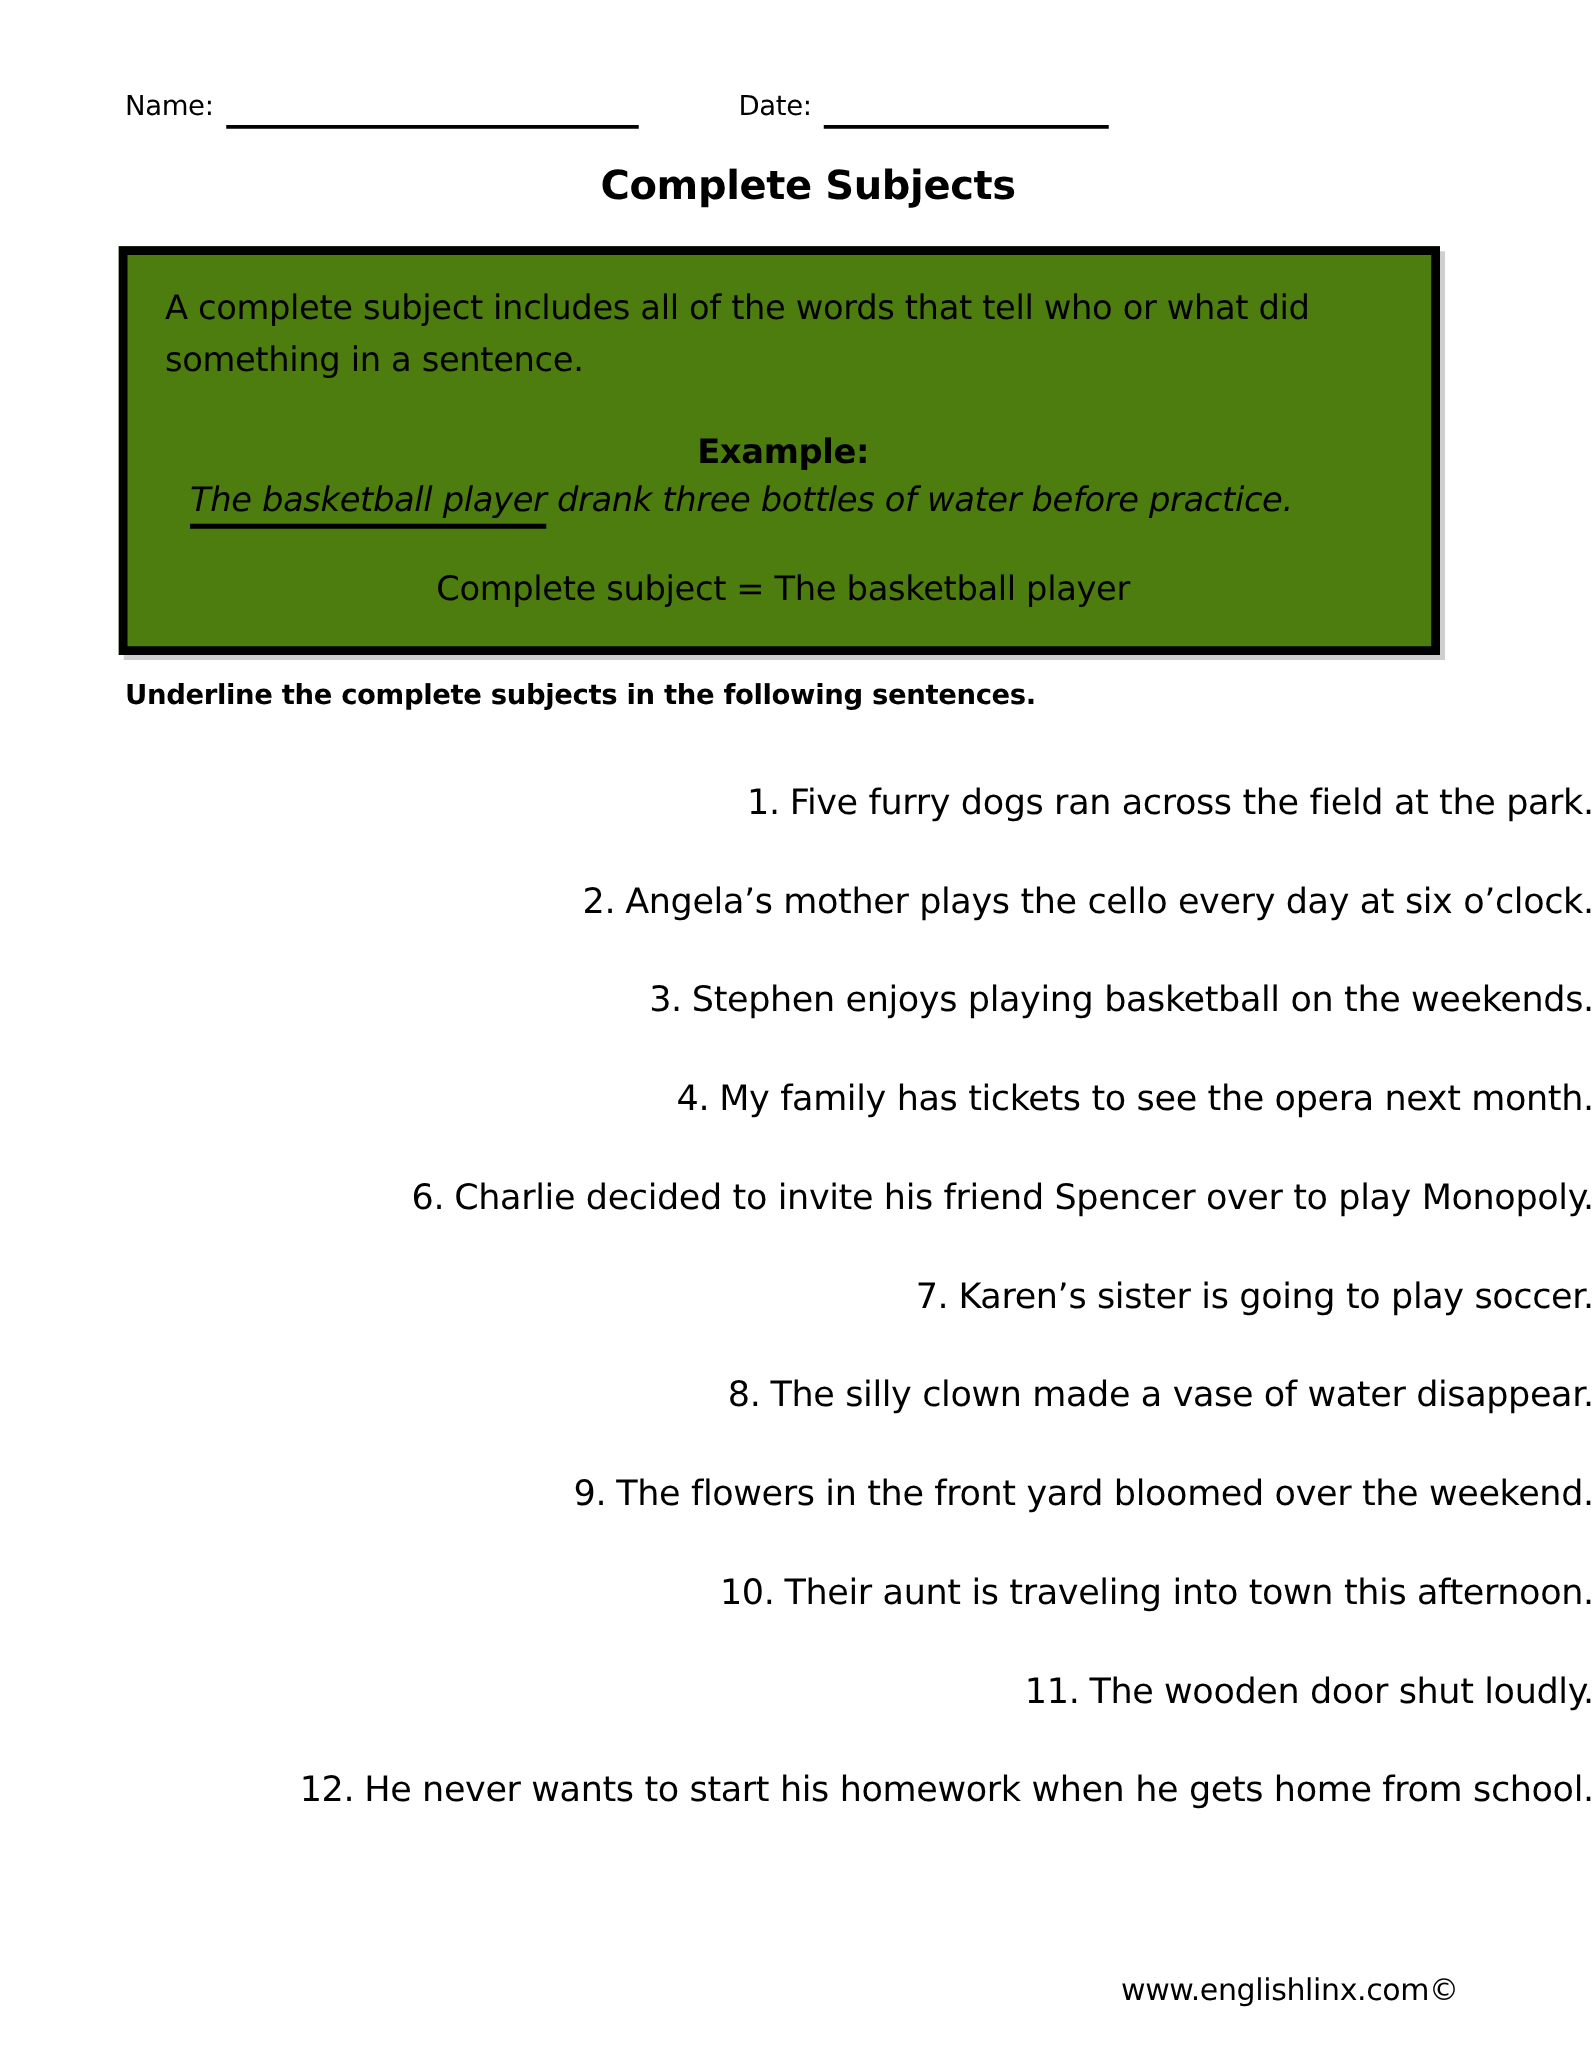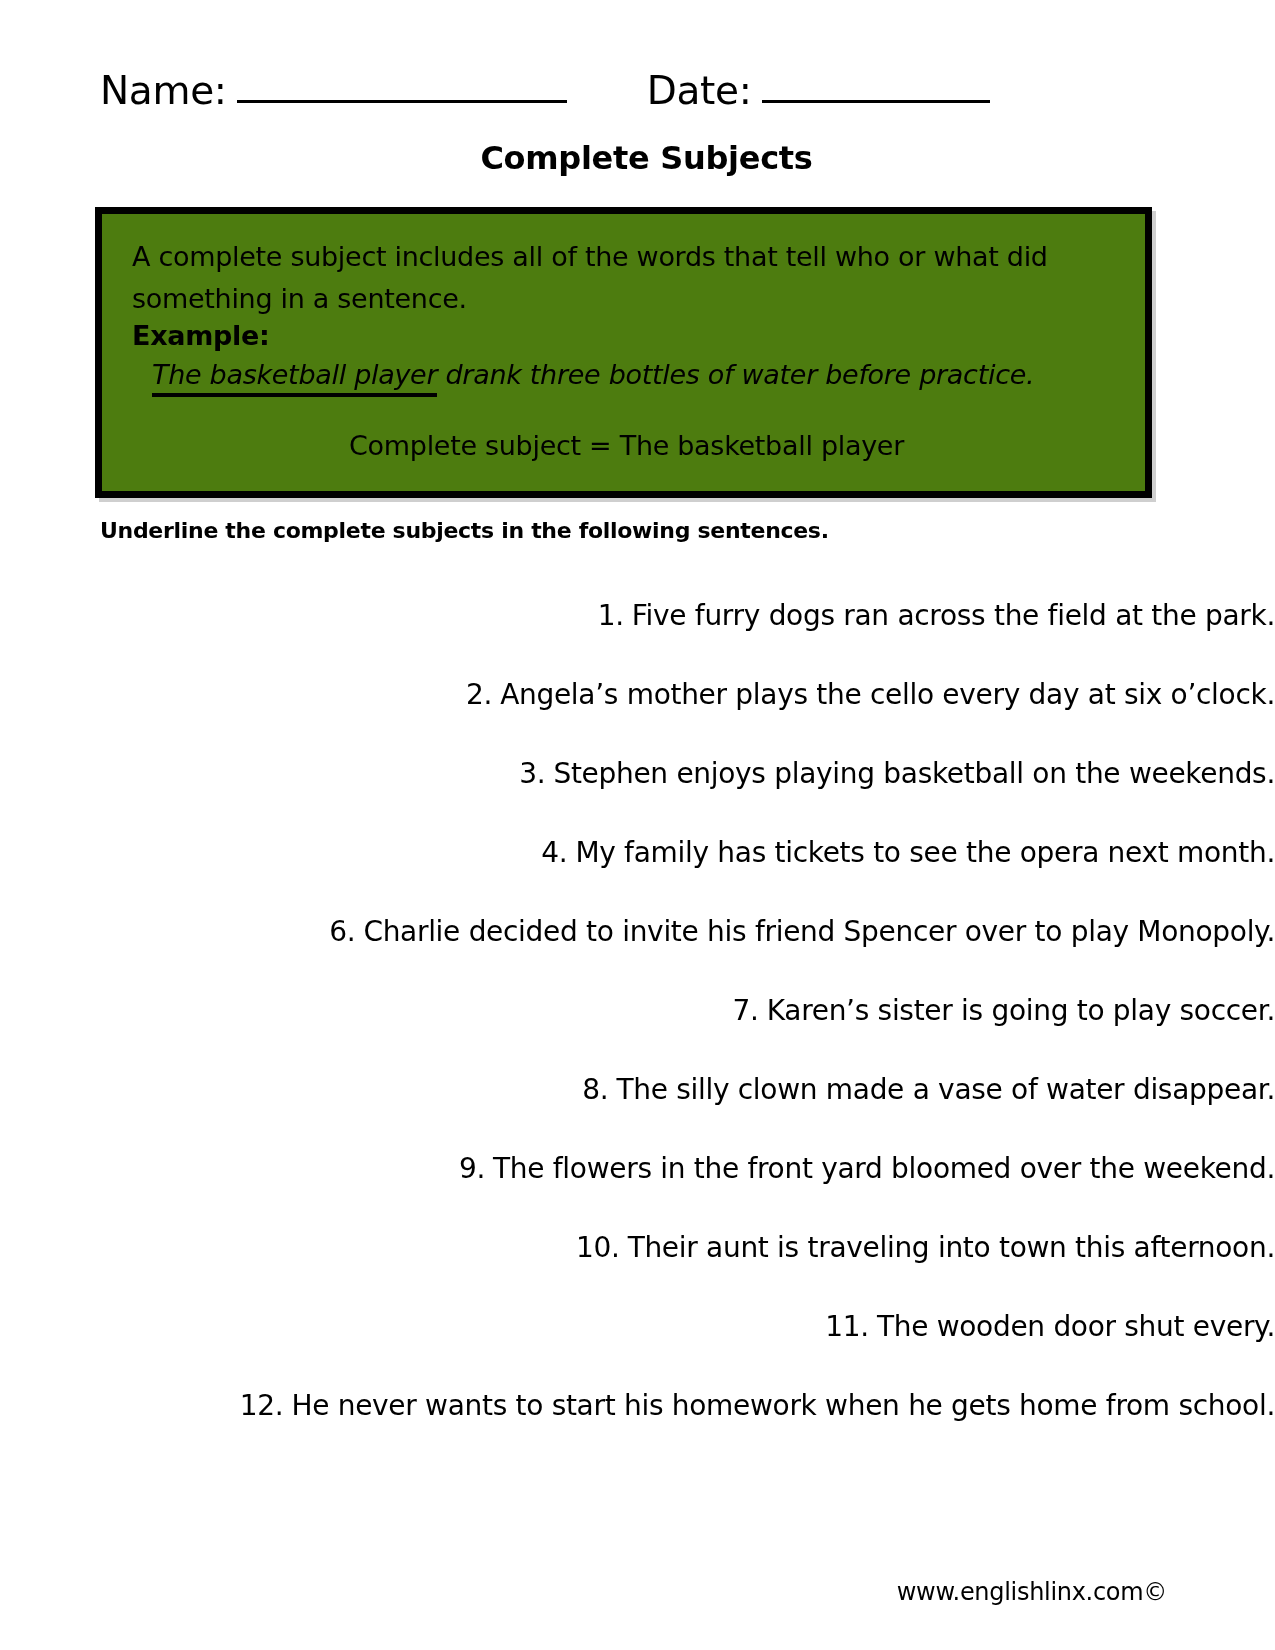--- a/index.html
+++ b/index.html
@@ -17,23 +17,23 @@
     position: relative;
     width: 1275px;
     height: 1650px;
     overflow: hidden;
     letter-spacing: -0.3px;
   }
 
   
   .header-row {
     display: flex;
-    align-items: flex-start;
+    align-items: center;
     padding: 68px 0 0 100px;
-    font-size: 39px;
+    font-size: 22px;
   }
   .fill-line {
     display: inline-block;
     border-bottom: 3px solid #000;
     height: 32px;
   }
   .name-line { width: 330px; margin-left: 10px; }
   .date-label { margin-left: 80px; }
   .date-line { width: 228px; margin-left: 10px; }
 
@@ -53,20 +53,22 @@
     margin: 30px 0 0 95px;
     border: 7px solid #000;
     box-shadow: 4px 4px 0 #cfcfcf;
     padding: 22px 24px 30px 30px;
     font-size: 27px;
     background: #4d7c0f;
   }
   .definition { line-height: 1.55; }
   .example-label {
     font-weight: bold;
+    margin-top: 36px;
+    text-align: center;
   }
   .example-sentence {
     font-style: italic;
     margin: 8px 0 0 20px;
     white-space: nowrap;
   }
   .example-subject {
     border-bottom: 4px solid #000;
     padding-bottom: 3px;
   }
@@ -128,19 +130,19 @@
   <div class="sentence-list">
     <div class="sentence-item"><span class="sentence-number">1.</span><span>Five furry dogs ran across the field at the park.</span></div>
     <div class="sentence-item"><span class="sentence-number">2.</span><span>Angela’s mother plays the cello every day at six o’clock.</span></div>
     <div class="sentence-item"><span class="sentence-number">3.</span><span>Stephen enjoys playing basketball on the weekends.</span></div>
     <div class="sentence-item"><span class="sentence-number">4.</span><span>My family has tickets to see the opera next month.</span></div>
     <div class="sentence-item"><span class="sentence-number">6.</span><span>Charlie decided to invite his friend Spencer over to play Monopoly.</span></div>
     <div class="sentence-item"><span class="sentence-number">7.</span><span>Karen’s sister is going to play soccer.</span></div>
     <div class="sentence-item"><span class="sentence-number">8.</span><span>The silly clown made a vase of water disappear.</span></div>
     <div class="sentence-item"><span class="sentence-number">9.</span><span>The flowers in the front yard bloomed over the weekend.</span></div>
     <div class="sentence-item"><span class="sentence-number">10.</span><span>Their aunt is traveling into town this afternoon.</span></div>
-    <div class="sentence-item"><span class="sentence-number">11.</span><span>The wooden door shut every.</span></div>
+    <div class="sentence-item"><span class="sentence-number">11.</span><span>The wooden door shut loudly.</span></div>
     <div class="sentence-item"><span class="sentence-number">12.</span><span>He never wants to start his homework when he gets home from school.</span></div>
   </div>
 
   <div class="footer">www.englishlinx.com©</div>
 
 </div>
 
 </body></html>

